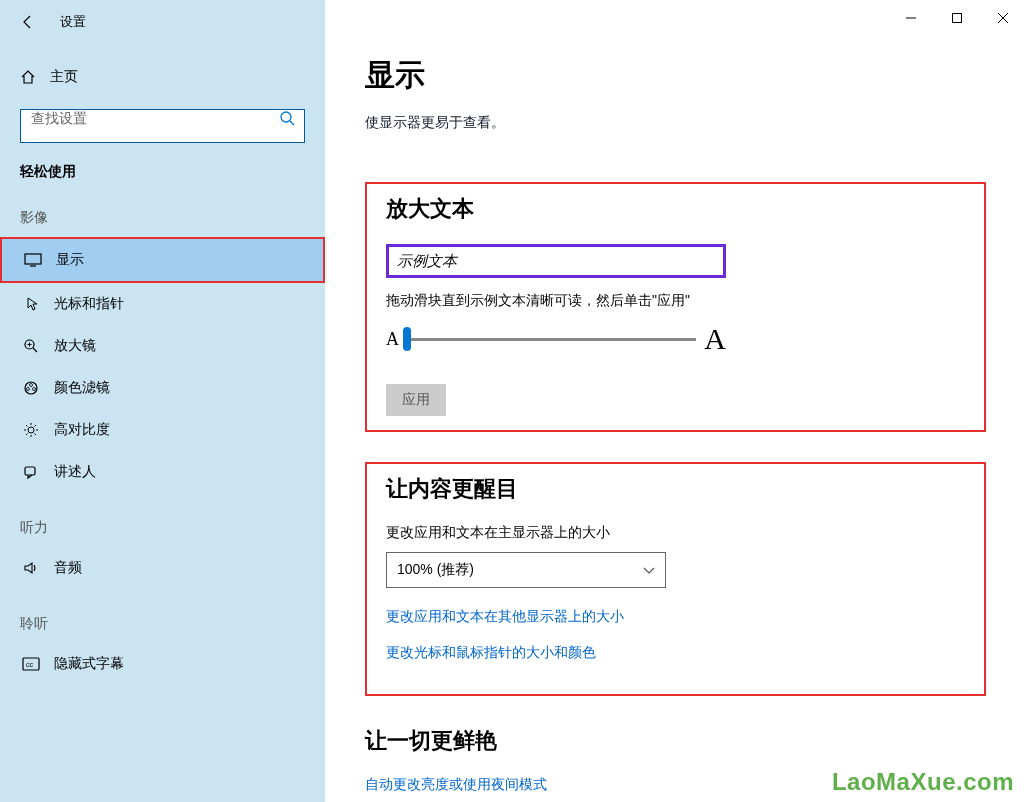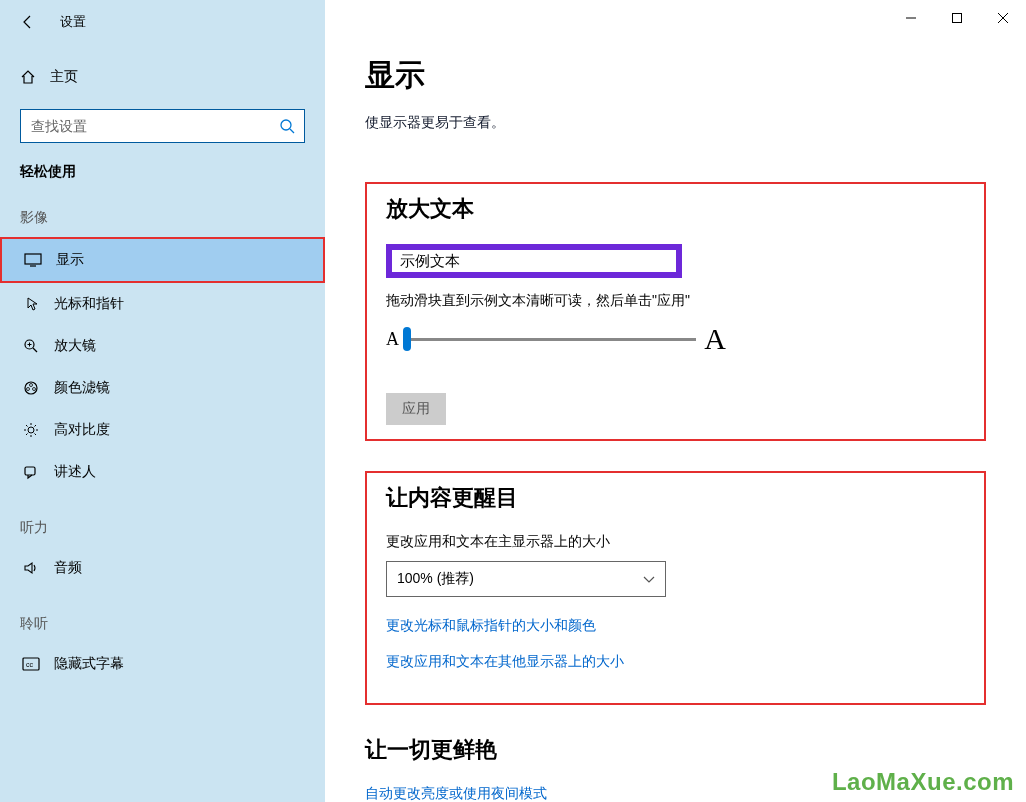--- a/index.html
+++ b/index.html
@@ -11,51 +11,51 @@
 .titlebar-title { margin-left: 22px; font-size: 13px; }
 .win-controls { display: flex; }
 .win-btn { width: 46px; height: 32px; display: flex; align-items: center; justify-content: center; cursor: pointer; }
 
 .app-body { display: flex; height: calc(100% - 35px); }
 
 .sidebar { width: 325px; background: #cbe4f2; padding-top: 25px; overflow-y: auto; }
 .home-row { display: flex; align-items: center; padding: 8px 20px 8px 20px; cursor: pointer; }
 .home-row .icon-slot { width: 24px; display: flex; align-items: center; }
 .home-row .label { margin-left: 6px; font-size: 14px; }
-.search-box { margin: 15px 20px 20px 20px; border: 1px solid #005a9e; background: #fff; height: 34px; display: flex; align-items: center; }
+.search-box { margin: 15px 20px 20px 20px; border: 1px solid #005a9e; background: #fff; height: 34px; display: flex; align-items: flex-start; }
 .search-box input { flex: 1; border: none; outline: none; padding: 0 10px; font-size: 14px; background: transparent; }
 .search-box input::placeholder { color: #666; }
 .search-icon { width: 34px; display: flex; align-items: center; justify-content: center; color: #0078d4; font-size: 16px; }
 
 .category-title { padding: 0 20px 22px 20px; font-weight: 600; font-size: 14px; }
 .group-label { padding: 6px 20px 10px 20px; color: #555; font-size: 14px; }
 
 .nav-item { display: flex; align-items: center; padding: 12px 20px; cursor: pointer; }
 .nav-item.selected { background: #a0cdf0; border: 2px solid #e42f2f; }
 .nav-item .icon-slot { width: 22px; height: 18px; display: flex; align-items: center; justify-content: center; }
 .nav-item .label { margin-left: 12px; font-size: 14px; }
 
 .content { flex: 1; padding: 20px 40px 0 40px; overflow-y: auto; position: relative; }
 .page-title { font-size: 30px; font-weight: 600; margin-bottom: 18px; }
 .page-subtitle { font-size: 14px; color: #0f172a; margin-bottom: 50px; }
 
 .section { margin-bottom: 30px; padding: 10px 10px 14px 10px; }
 .section.highlighted { border: 2px solid #e42f2f; padding-left: 19px; }
 .section-title { font-size: 22px; font-weight: 600; margin-bottom: 20px; }
 
-.sample-input { width: 296px; height: 34px; border: 6px solid #6d28d9; padding: 0 8px; font-size: 15px; outline: none; }
+.sample-input { width: 340px; height: 34px; border: 3px solid #6d28d9; padding: 0 8px; font-size: 15px; outline: none; font-style: italic; }
 .hint-text { font-size: 14px; margin-top: 14px; margin-bottom: 12px; }
 
 .slider-row { display: flex; align-items: center; gap: 8px; width: 340px; }
 .small-a { font-size: 18px; font-family: "Times New Roman", serif; }
 .big-a { font-size: 30px; font-family: "Times New Roman", serif; }
 .slider-track { flex: 1; height: 3px; background: #888; position: relative; }
 .slider-thumb { position: absolute; left: 0%; top: 50%; transform: translate(-50%, -50%); width: 8px; height: 24px; background: #0078d4; border-radius: 4px; }
 
-.btn-apply { margin-top: 37px; padding: 7px 16px; background: #ccc; border: none; font-size: 14px; color: #555; cursor: default; }
+.btn-apply { margin-top: 28px; padding: 7px 16px; background: #ccc; border: none; font-size: 14px; color: #555; cursor: default; }
 
 .section-plain { margin-bottom: 30px; }
 .section-plain .section-title { font-size: 22px; font-weight: 600; margin-bottom: 20px; }
 
 .sub-label { font-size: 14px; margin-bottom: 10px; }
 .dropdown { width: 280px; height: 36px; border: 1px solid #666; display: flex; align-items: center; justify-content: space-between; padding: 0 10px; cursor: pointer; margin-bottom: 20px; }
 .dropdown .dd-text { font-size: 14px; }
 
 .link { color: #0066cc; font-size: 14px; cursor: pointer; display: block; margin-bottom: 18px; }
 
@@ -226,22 +226,22 @@
 
     <div class="section highlighted">
       <div class="section-title">让内容更醒目</div>
       <div class="sub-label">更改应用和文本在主显示器上的大小</div>
       <div class="dropdown">
         <span class="dd-text">100% (推荐)</span>
         <span><svg width="12" height="8" viewBox="0 0 12 8">
               <path d="M1 1 L6 6 L11 1" stroke="#555" stroke-width="1.2" fill="none"></path>
             </svg></span>
       </div>
+      <a class="link">更改应用和文本在其他显示器上的大小</a>
       <a class="link">更改光标和鼠标指针的大小和颜色</a>
-      <a class="link">更改应用和文本在其他显示器上的大小</a>
     </div>
 
     <div class="section-plain">
       <div class="section-title">让一切更鲜艳</div>
       <a class="link">自动更改亮度或使用夜间模式</a>
     </div>
 
   </div>
 </div>
 

